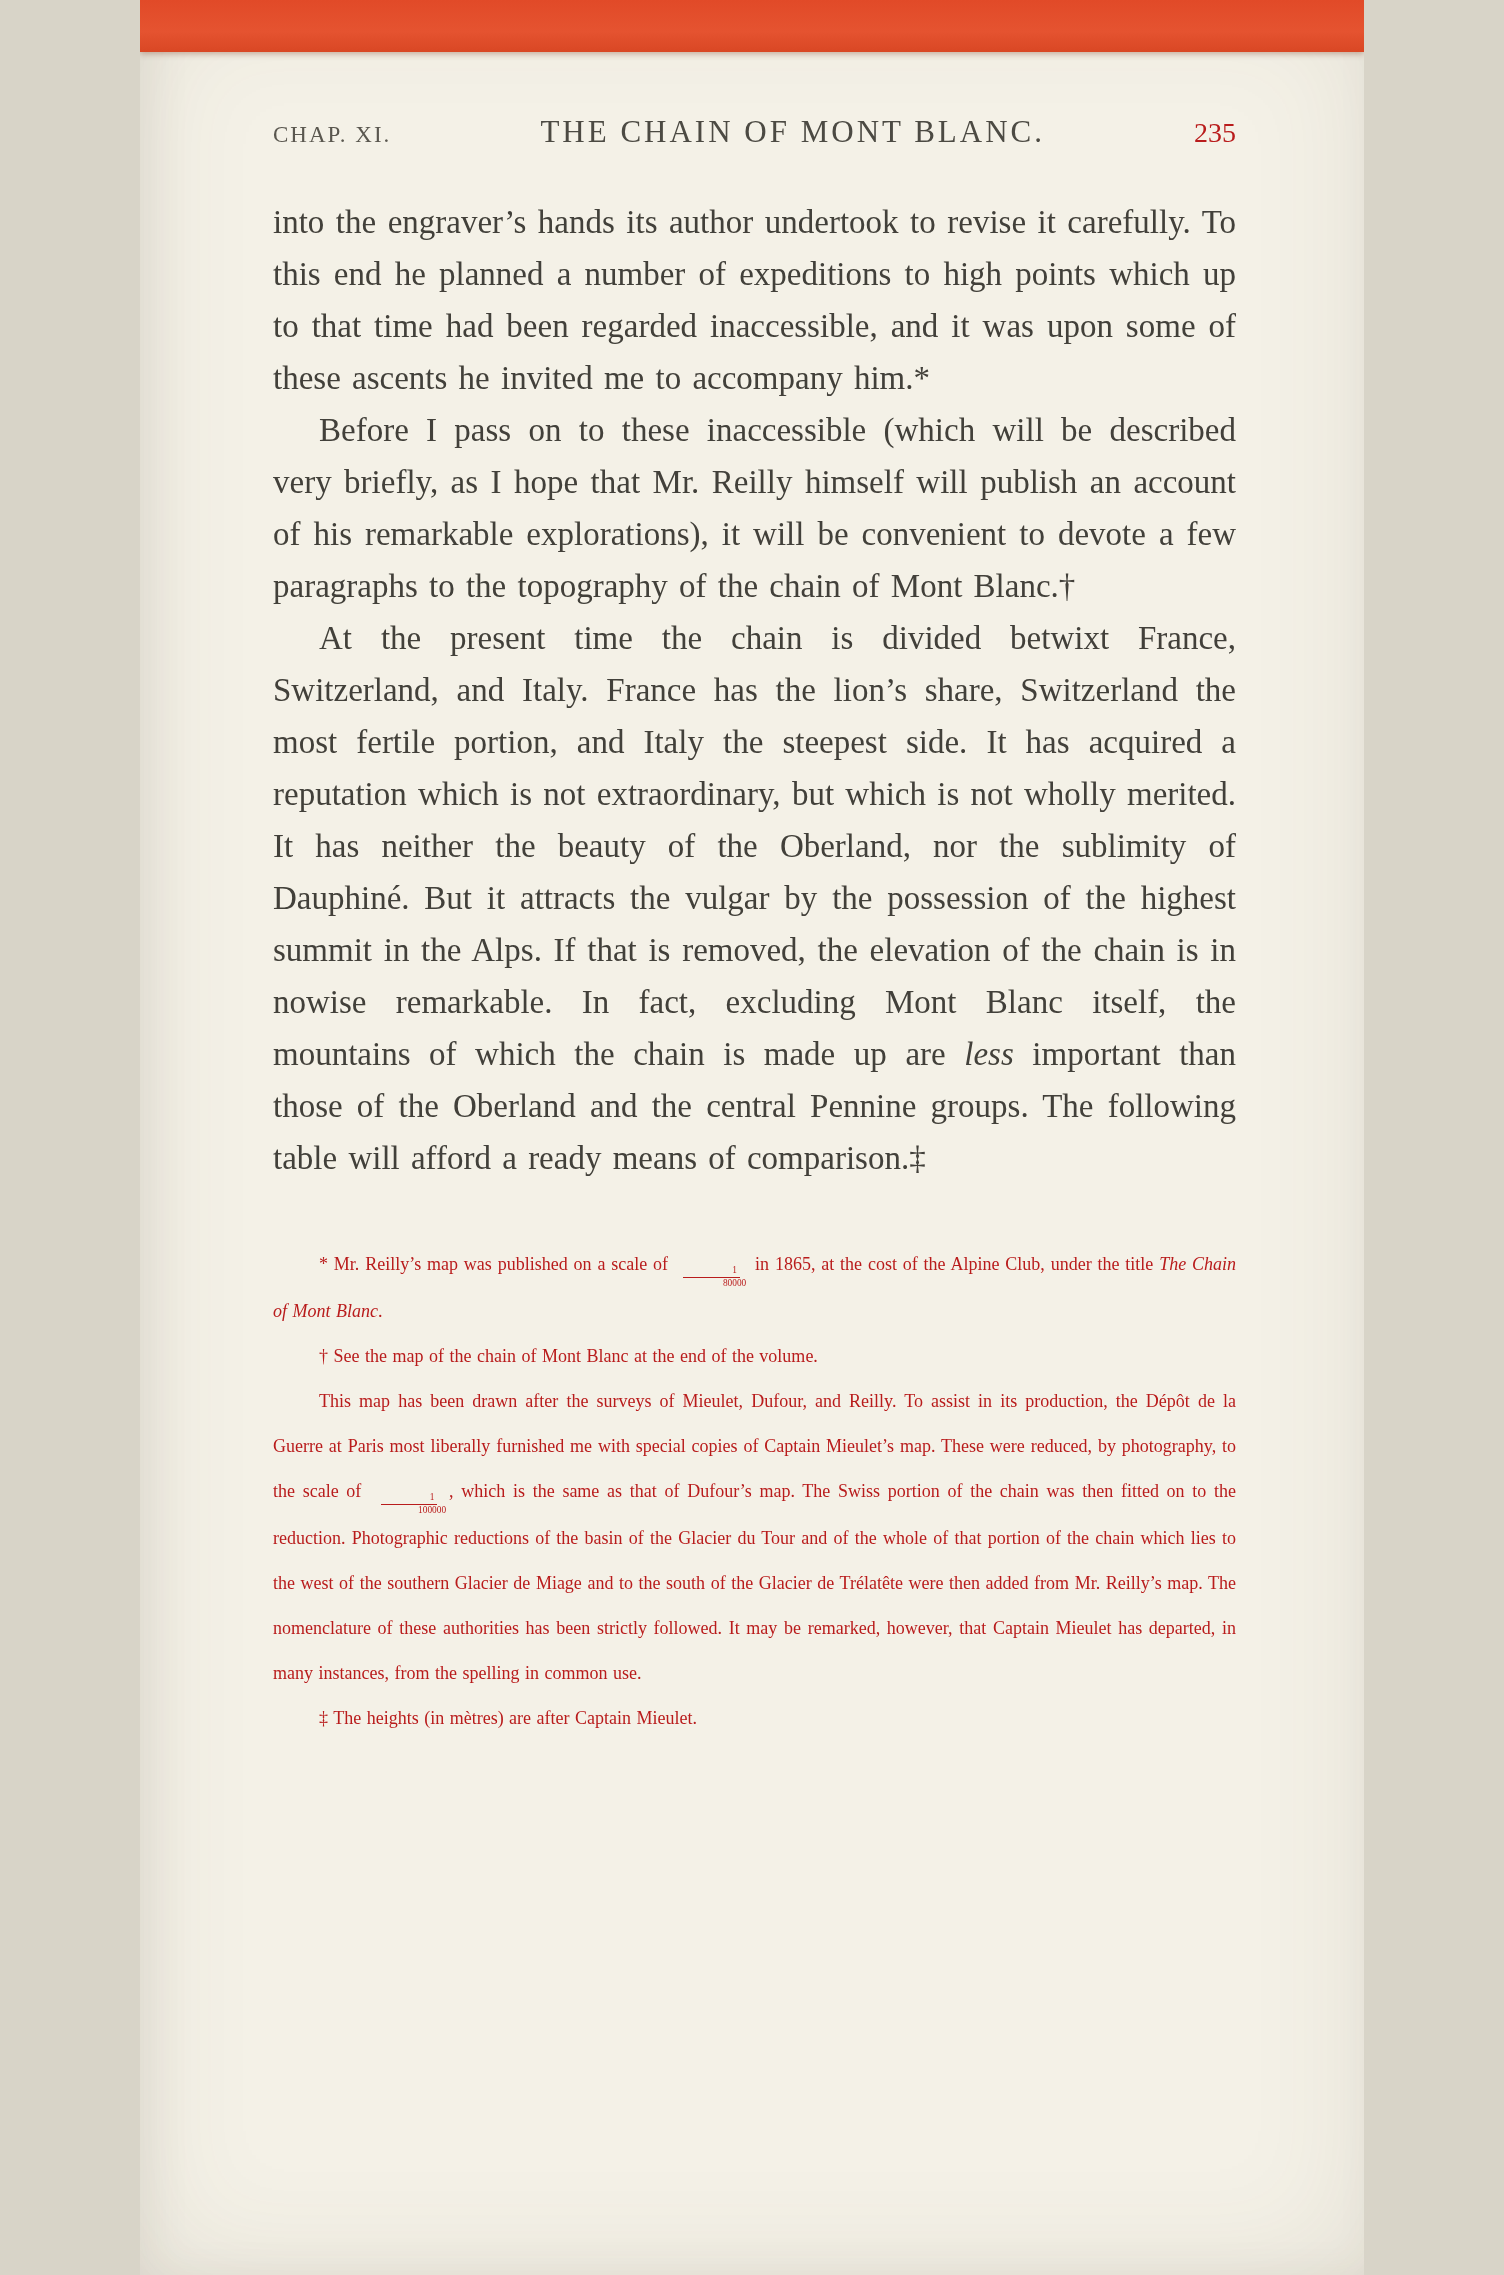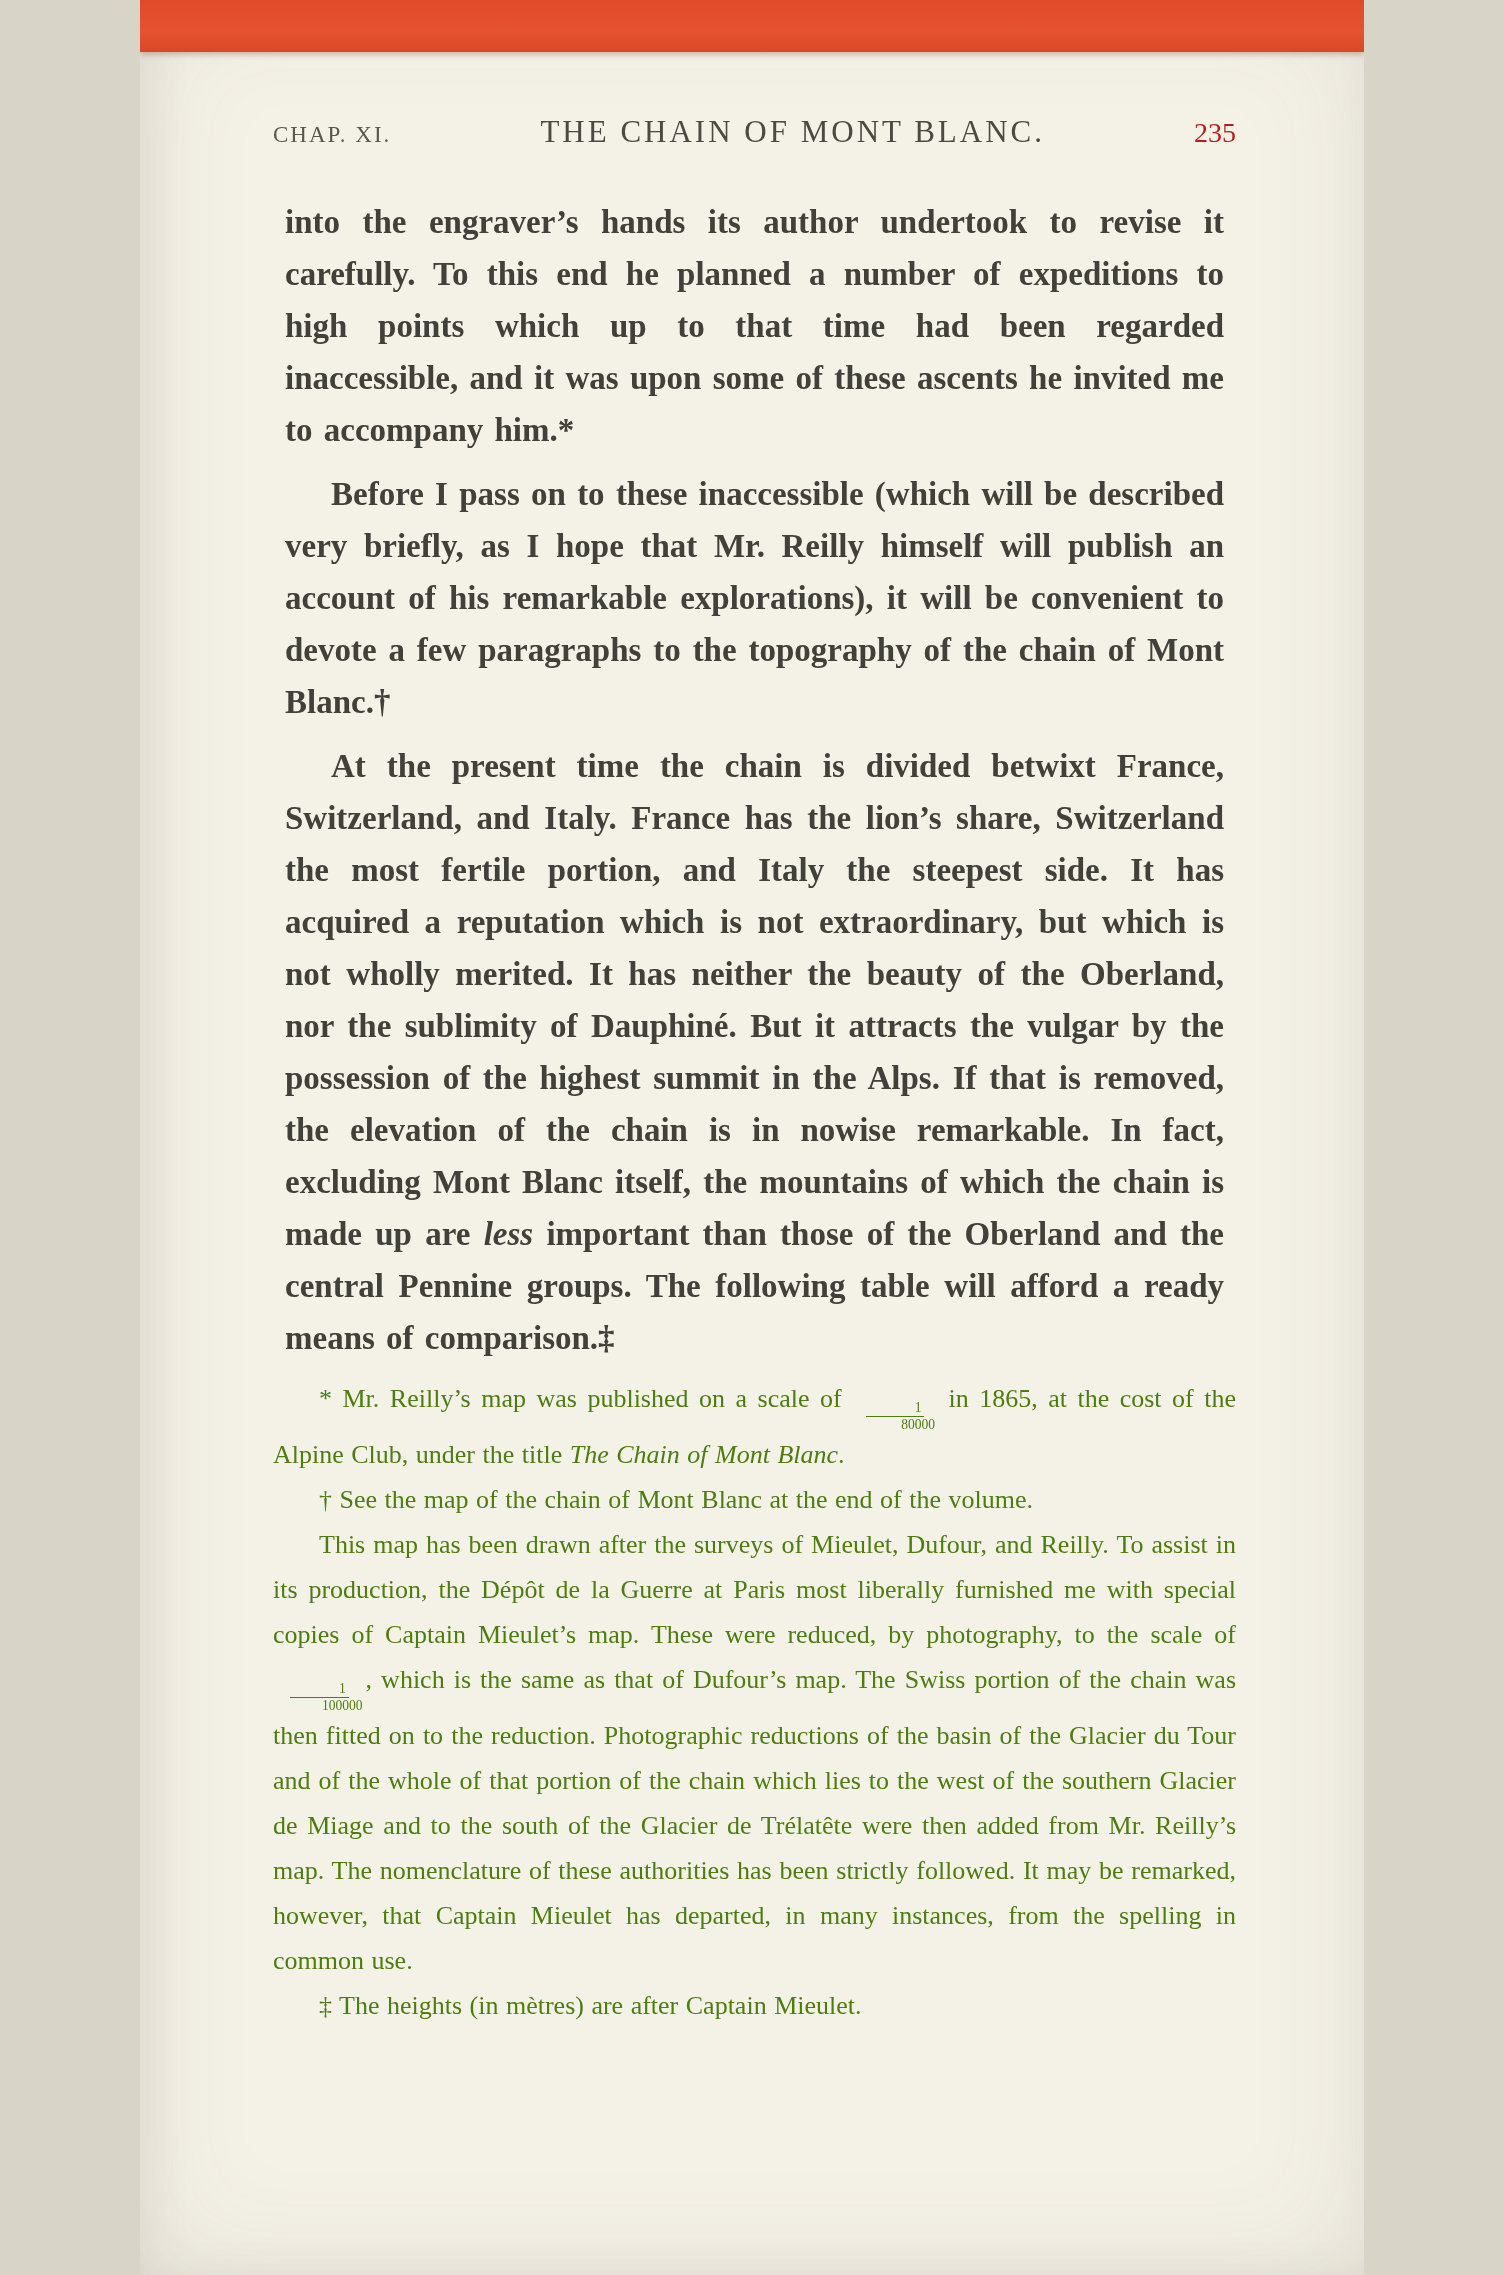--- a/index.html
+++ b/index.html
@@ -56,33 +56,33 @@
   }
   .body-text {
     margin-top: 46px;
     font-size: 33px;
     line-height: 52px;
     text-align: justify;
     word-spacing: 3px;
     color: #42403a;
   }
   .body-text p {
-    margin: 12px;
+    margin: 0;
     text-indent: 46px;
-    font-weight: bold;
   }
   .body-text p.no-indent {
     text-indent: 0;
   }
   .footnotes {
-    font-size: 26px;
+    margin-top: 58px;
+    font-size: 18px;
     line-height: 45px;
     text-align: justify;
     word-spacing: 1px;
-    color: #4d7c0f;
+    color: #b91c1c;
   }
   .footnotes p {
     margin: 0;
     text-indent: 46px;
   }
   em { font-style: italic; }
   .frac {
     display: inline-flex;
     flex-direction: column;
     align-items: center;

